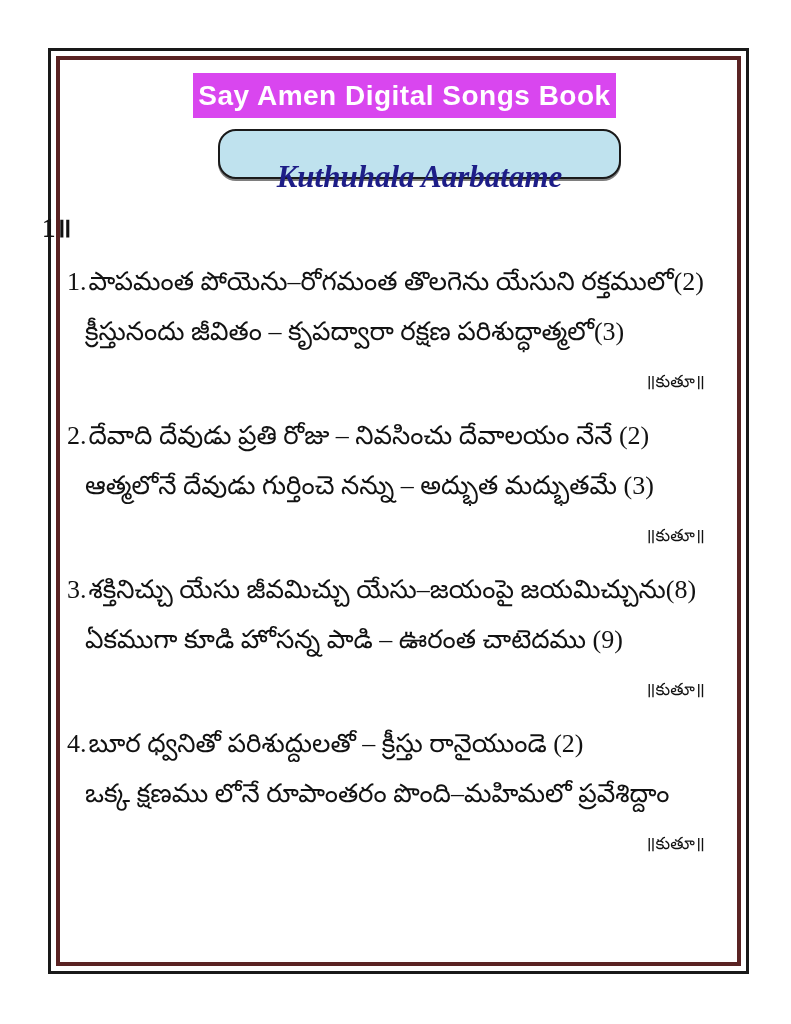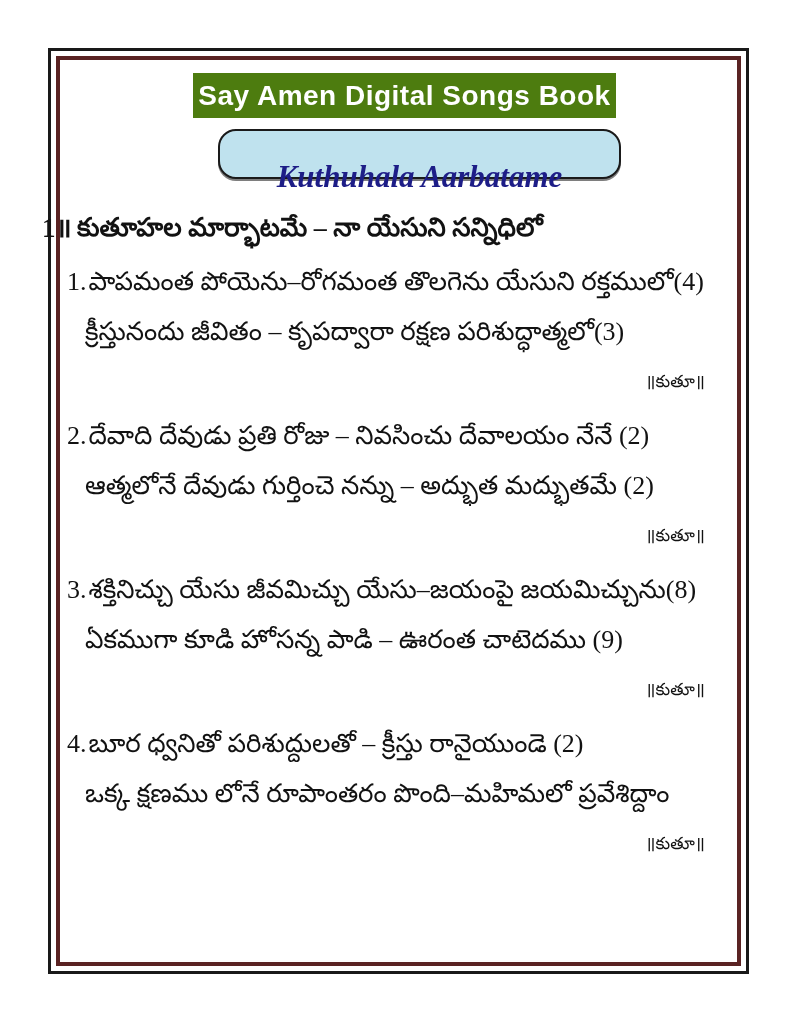--- a/index.html
+++ b/index.html
@@ -23,21 +23,21 @@
   }
   .content {
     position: absolute;
     left: 65px; top: 70px;
     width: 668px;
   }
   .header-bar {
     margin-left: 128px;
     margin-top: 3px;
     width: 423px; height: 45px;
-    background: #4d7c0f;
+    background: #d946ef;
     display: flex; align-items: center; justify-content: center;
   }
   .header-bar .header-title {
     color: #ffffff;
     font-family: "Liberation Sans", sans-serif;
     font-weight: 700;
     font-size: 28px;
     letter-spacing: 0.5px;
     white-space: nowrap;
   }
@@ -106,40 +106,39 @@
 
   <div class="title-pill">
     <span class="song-title">Kuthuhala Aarbatame</span>
   </div>
 
   <div class="lyrics">
 
     <div class="pallavi">
       <div class="line">
         <span class="pallavi-marker">1॥</span>
-        <span>కుతూహల మార్భాటమే – నా యేసుని సన్నిధిలో</span>
       </div>
     </div>
 
     <div class="verse">
       <div class="line line-first">
-        <span class="verse-number">1.</span><span>పాపమంత పోయెను–రోగమంత తొలగెను యేసుని రక్తములో(4)</span>
+        <span class="verse-number">1.</span><span>పాపమంత పోయెను–రోగమంత తొలగెను యేసుని రక్తములో(2)</span>
       </div>
       <div class="line line-second">
         <span>క్రీస్తునందు జీవితం – కృపద్వారా రక్షణ పరిశుద్ధాత్మలో(3)</span>
       </div>
       <div class="line refrain">॥కుతూ॥</div>
     </div>
 
     <div class="verse">
       <div class="line line-first">
         <span class="verse-number">2.</span><span>దేవాది దేవుడు ప్రతి రోజు – నివసించు దేవాలయం నేనే (2)</span>
       </div>
       <div class="line line-second">
-        <span>ఆత్మలోనే దేవుడు గుర్తించె నన్ను – అద్భుత మద్భుతమే (2)</span>
+        <span>ఆత్మలోనే దేవుడు గుర్తించె నన్ను – అద్భుత మద్భుతమే (3)</span>
       </div>
       <div class="line refrain">॥కుతూ॥</div>
     </div>
 
     <div class="verse">
       <div class="line line-first">
         <span class="verse-number">3.</span><span>శక్తినిచ్చు యేసు జీవమిచ్చు యేసు–జయంపై జయమిచ్చును(8)</span>
       </div>
       <div class="line line-second">
         <span>ఏకముగా కూడి హోసన్న పాడి – ఊరంత చాటెదము (9)</span>

